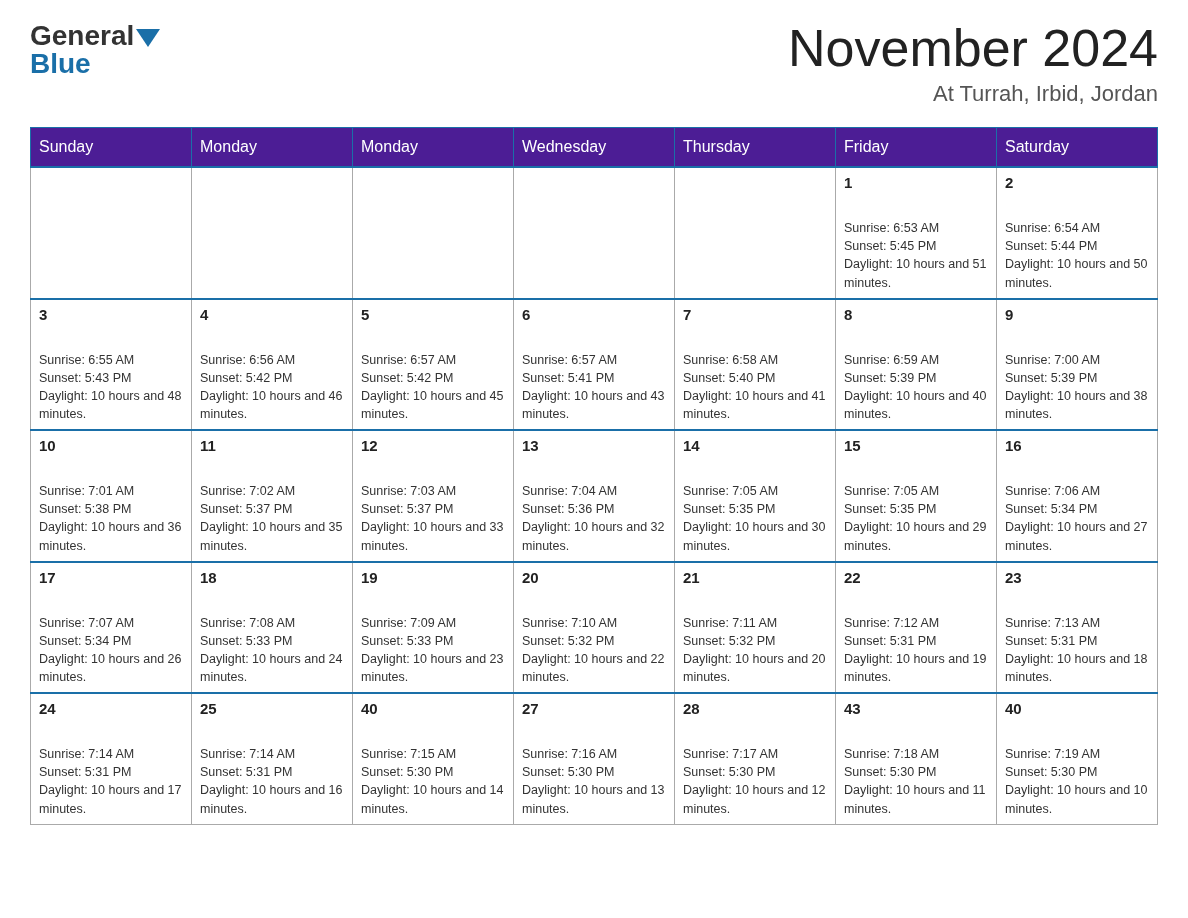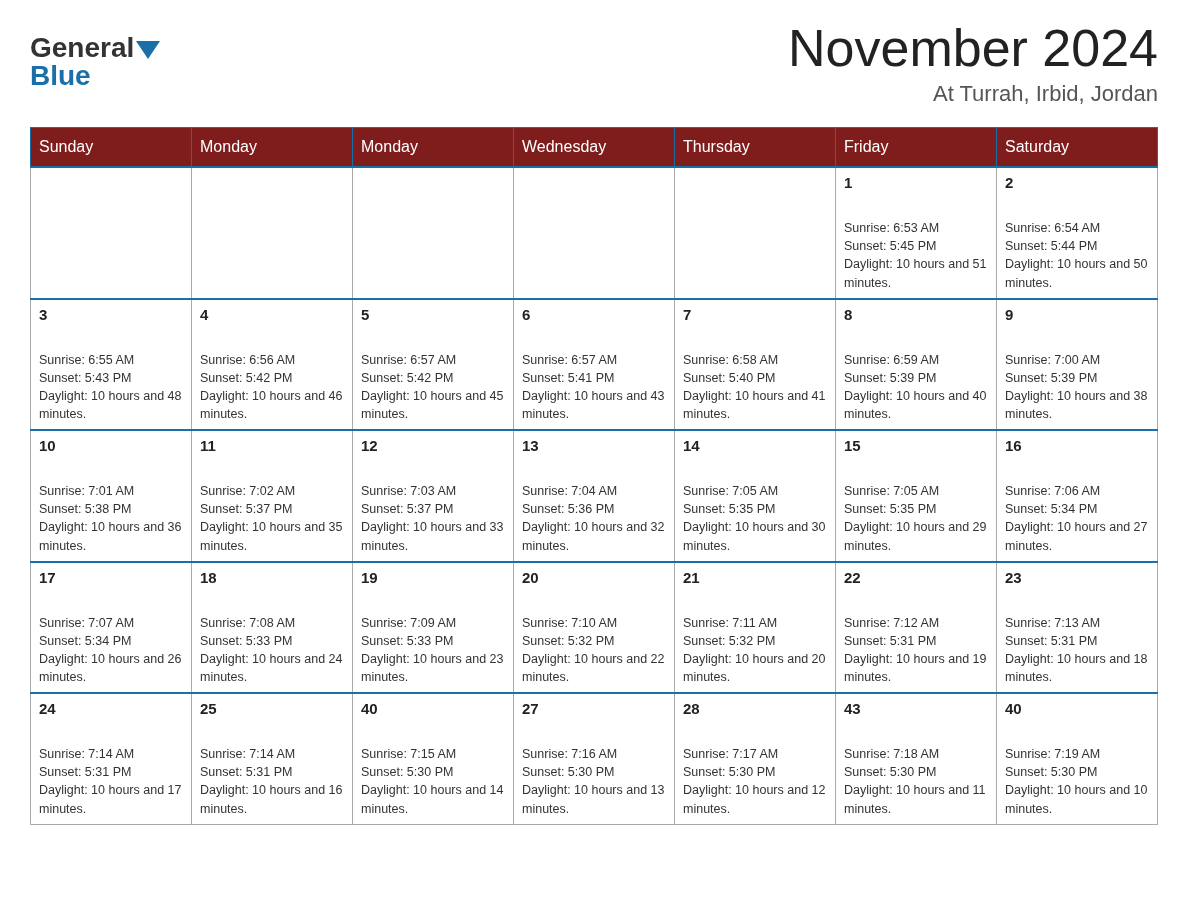--- a/index.html
+++ b/index.html
@@ -37,21 +37,20 @@
       font-size: 28px;
       font-weight: bold;
       color: #1a6fa8;
       margin-top: -4px;
       text-align: center;
     }
     .logo-block {
       display: flex;
       flex-direction: column;
       align-items: flex-start;
-      margin-top: 12px;
     }
     .logo-row1 {
       display: flex;
       align-items: center;
     }
     .title-block {
       text-align: right;
     }
     .month-title {
       font-size: 52px;
@@ -63,21 +62,21 @@
       font-size: 22px;
       color: #555;
       margin-top: 4px;
     }
     .calendar {
       width: 100%;
       border-collapse: collapse;
       border: 1px solid #999;
     }
     .calendar th {
-      background-color: #7f1d1d;
+      background-color: #4c1d95;
       color: #fff;
       font-size: 16px;
       font-weight: normal;
       padding: 10px 8px;
       text-align: left;
       border: 1px solid #1a6fa8;
     }
     .calendar td {
       width: 14.28%;
       vertical-align: top;

